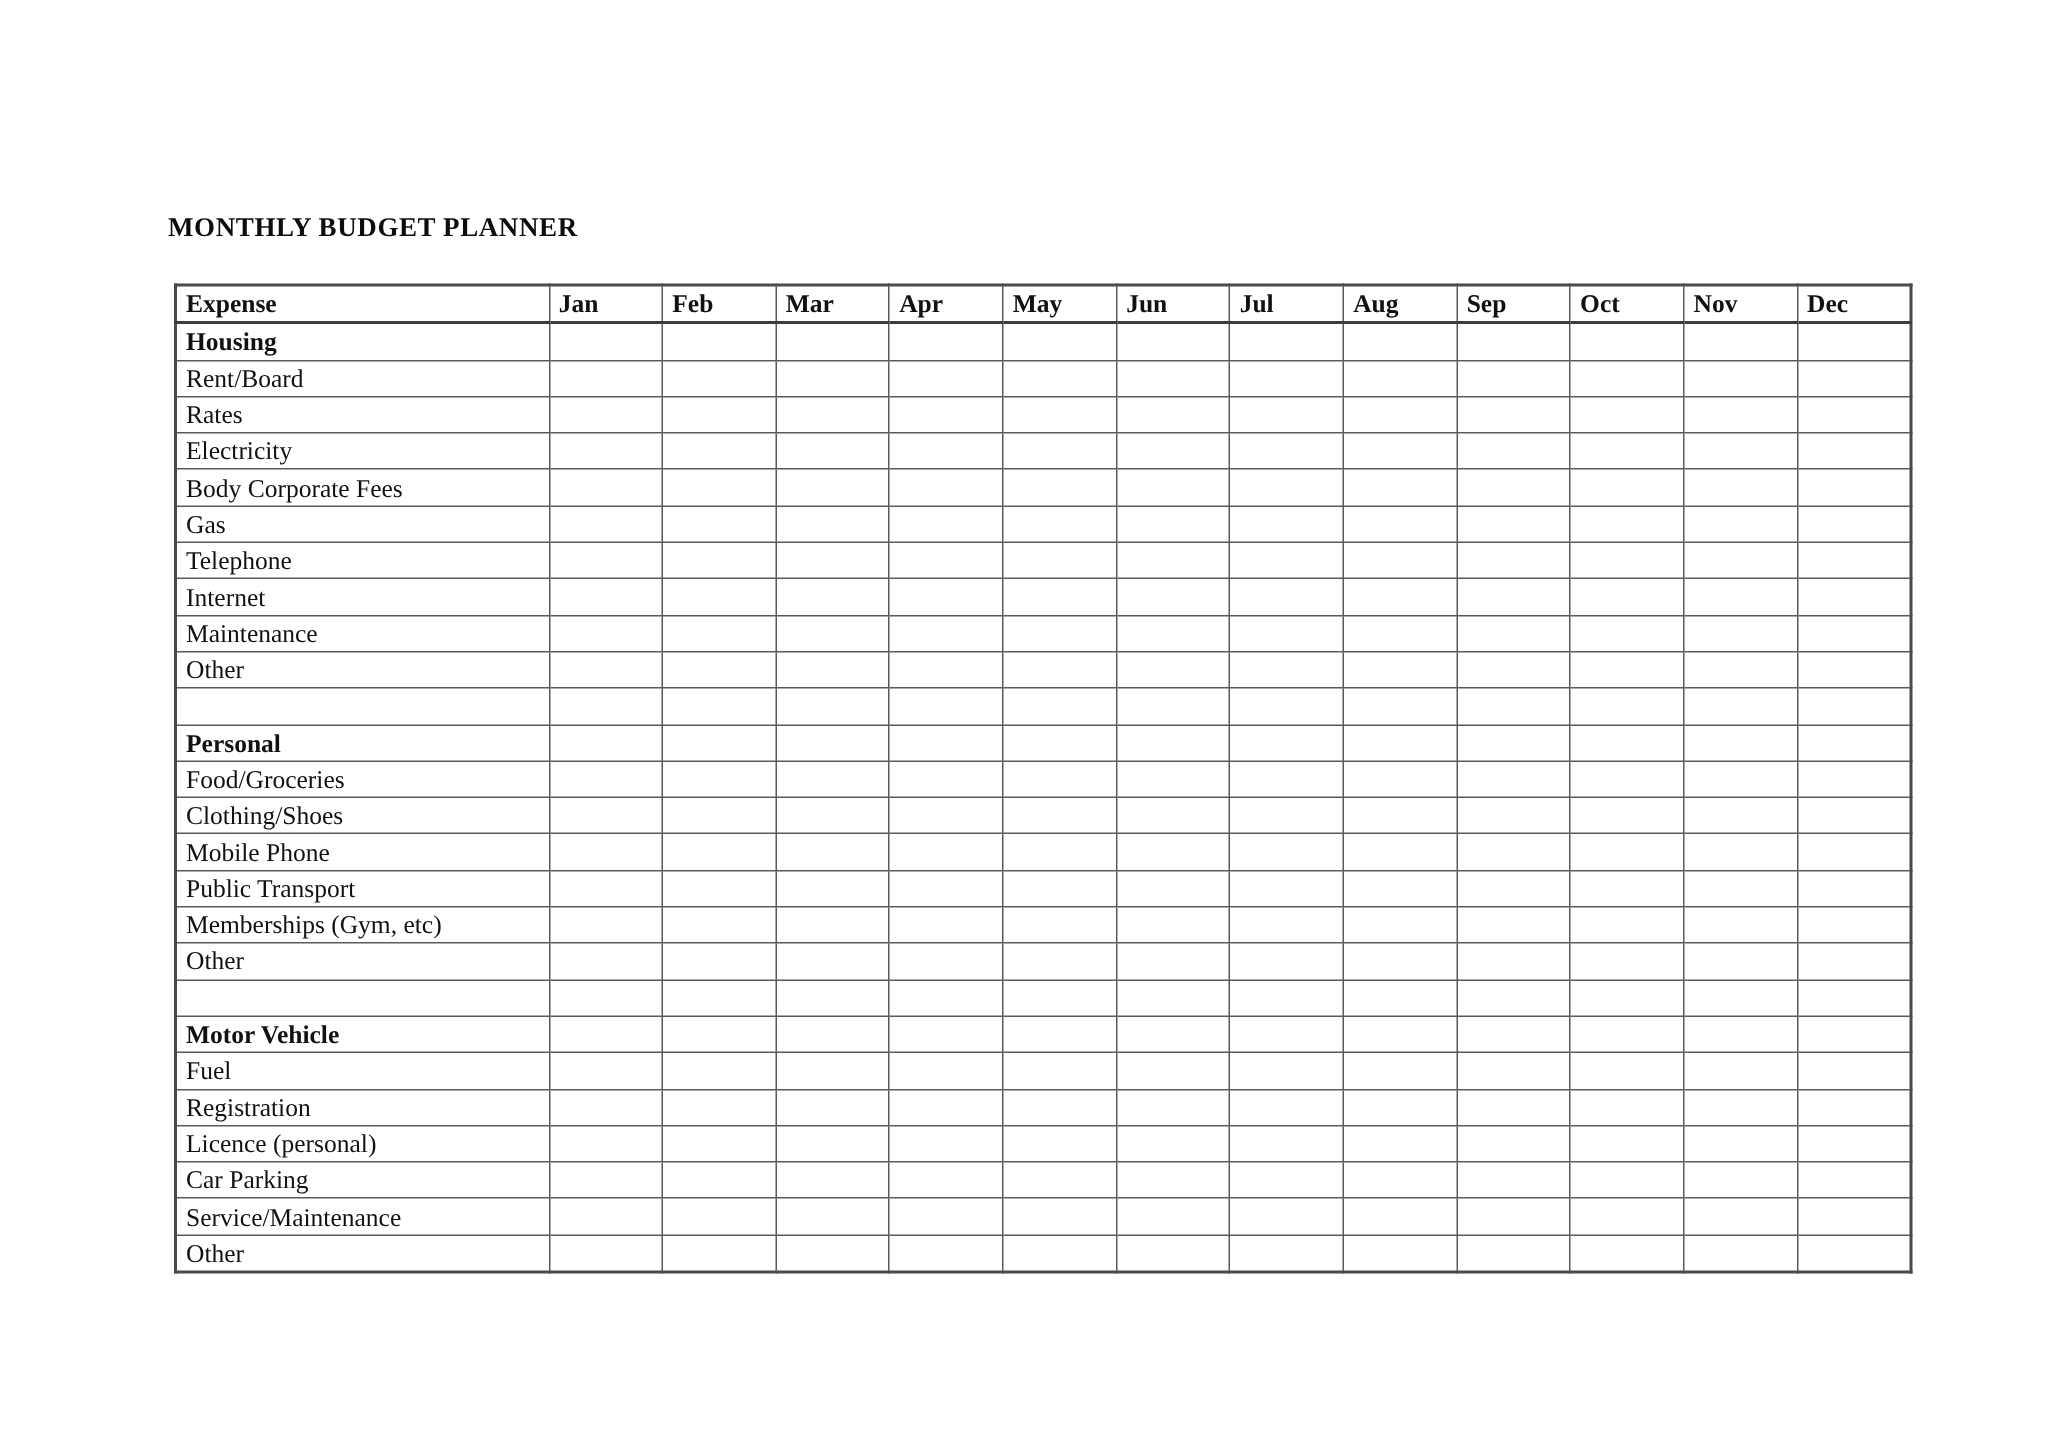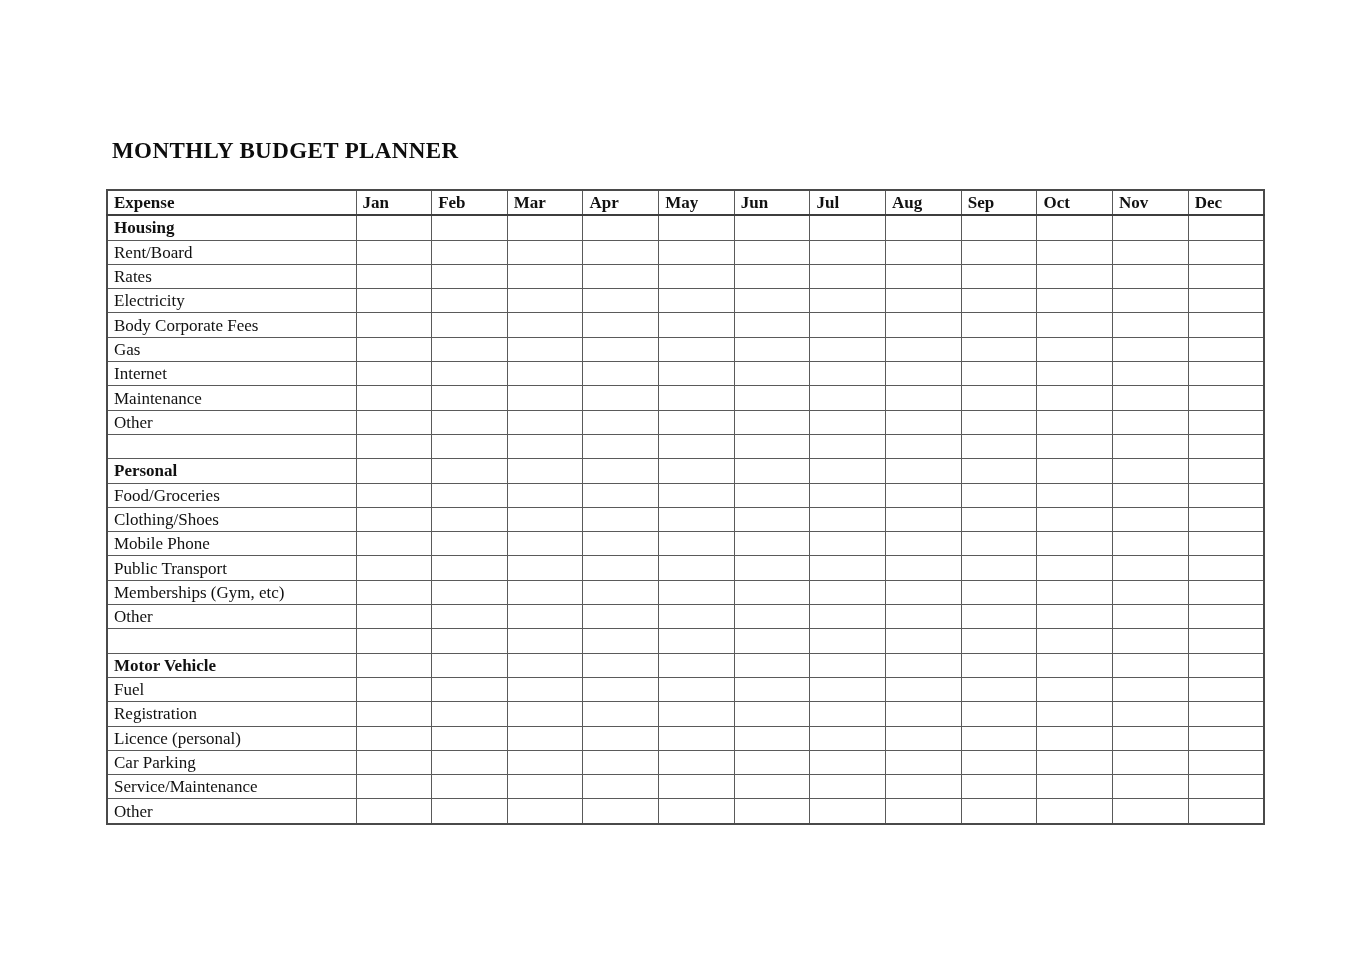--- a/index.html
+++ b/index.html
@@ -22,31 +22,31 @@
     top: 0;
     width: 1372px;
     height: 970px;
     background: #ffffff;
   }
 
   #doc-title {
     position: absolute;
     left: 112px;
     top: 136px;
-    font-size: 23px;
+    font-size: 18px;
     font-weight: bold;
     letter-spacing: 0.4px;
     line-height: 30px;
     white-space: nowrap;
     color: #0d0d0d;
   }
 
   #budget-table-wrap {
     position: absolute;
-    left: 106px;
+    left: 116px;
     top: 189px;
     width: 1157px;
   }
 
   table.budget {
     border-collapse: collapse;
     table-layout: fixed;
     width: 1157px;
     background: #ffffff;
   }
@@ -217,20 +217,35 @@
             <td class="cell-empty"></td>
             <td class="cell-empty"></td>
             <td class="cell-empty"></td>
             <td class="cell-empty"></td>
             <td class="cell-empty"></td>
             <td class="cell-empty"></td>
             <td class="cell-empty"></td>
             <td class="cell-empty"></td>
           </tr>
           <tr class="item-row">
+            <td>Telephone</td>
+            <td class="cell-empty"></td>
+            <td class="cell-empty"></td>
+            <td class="cell-empty"></td>
+            <td class="cell-empty"></td>
+            <td class="cell-empty"></td>
+            <td class="cell-empty"></td>
+            <td class="cell-empty"></td>
+            <td class="cell-empty"></td>
+            <td class="cell-empty"></td>
+            <td class="cell-empty"></td>
+            <td class="cell-empty"></td>
+            <td class="cell-empty"></td>
+          </tr>
+          <tr class="item-row">
             <td>Internet</td>
             <td class="cell-empty"></td>
             <td class="cell-empty"></td>
             <td class="cell-empty"></td>
             <td class="cell-empty"></td>
             <td class="cell-empty"></td>
             <td class="cell-empty"></td>
             <td class="cell-empty"></td>
             <td class="cell-empty"></td>
             <td class="cell-empty"></td>

